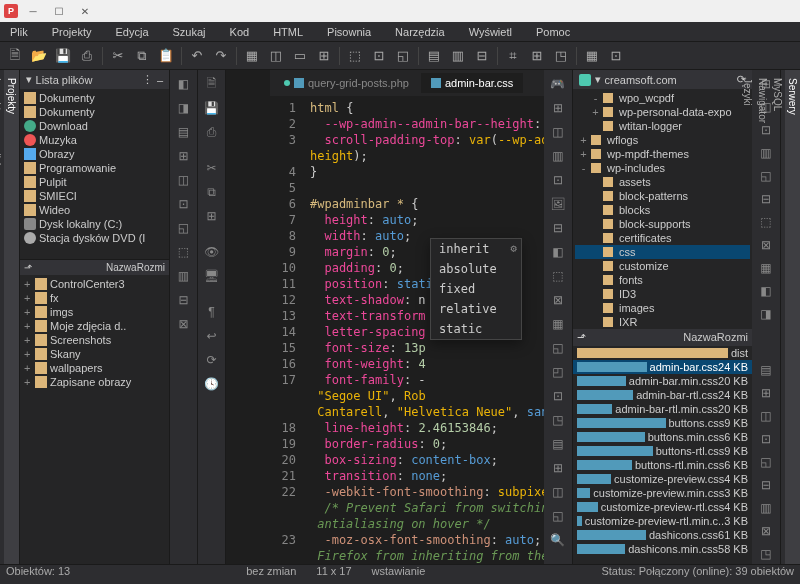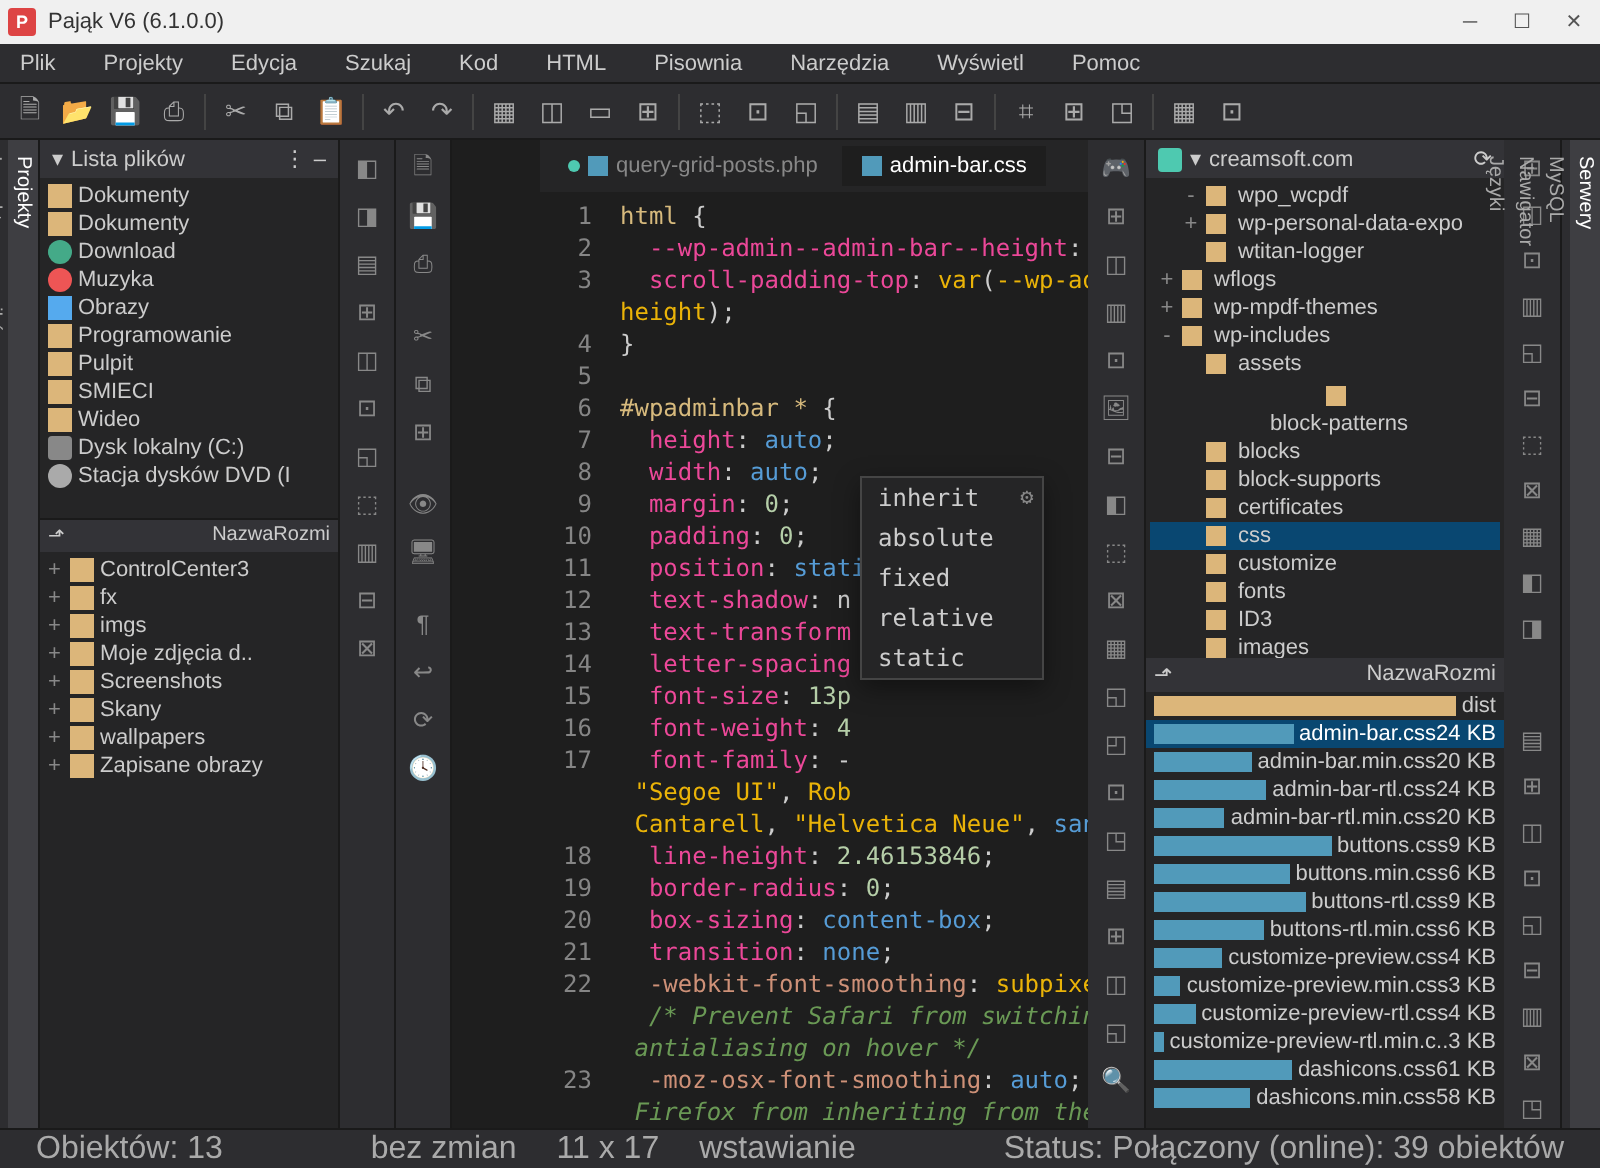--- a/index.html
+++ b/index.html
@@ -63,29 +63,28 @@
 .srv-tree .fold { width:10px;height:10px; background:#dcb67a; display:inline-block; margin-right:3px;}
 .srv-tree .exp { width:9px; display:inline-block; text-align:center; color:#888; cursor:pointer;}
 .file-list { background:#252526; font-size:11px;}
 .file-list-hd { display:flex; background:#333337; padding:2px 4px; }
 .file-list-hd span:first-child { flex:1; }
 .file-row { display:flex; padding:1px 4px; cursor:pointer;align-items:flex-end; }
 .file-row.sel { background:#094771; color:#fff; }
 .file-row span:first-child { flex:1; display:flex; align-items:center; gap:3px;}
 .file-row .fic { width:10px; height:10px; background:#519aba; display:inline-block;}
 .file-row .fic.fold { background:#dcb67a;}
-.statusbar { height:20px; background:#2d2d30; border-top:1px solid #1a1a1a; display:flex; align-items:flex-end; padding:0 18px; font-size:16px; color:#aaa; gap:20px;}
+.statusbar { height:20px; background:#2d2d30; border-top:1px solid #1a1a1a; display:flex; align-items:flex-start; padding:0 6px; font-size:11px; color:#aaa; gap:20px;}
 .statusbar .sp { flex:1; }
 </style>
 </head>
 <body>
 
 <div class="titlebar">
   <div class="logo">P</div>
-  <div class="title">Pająk V6 (6.1.0.0)</div>
   <div class="winbtns">
     <div class="winbtn">─</div>
     <div class="winbtn">☐</div>
     <div class="winbtn">✕</div>
   </div>
 </div>
 
 <div class="menubar" id="menubar">
     <span>Plik</span>
     <span>Projekty</span>
@@ -358,21 +357,21 @@
         <div class="tree-row" style="padding-left: 4px;">
           <span class="exp">-</span>
           <span class="fold"></span>
           <span>wp-includes</span>
         </div>
         <div class="tree-row" style="padding-left: 16px;">
           <span class="exp"></span>
           <span class="fold"></span>
           <span>assets</span>
         </div>
-        <div class="tree-row" style="padding-left: 16px; flex-direction: column;">
+        <div class="tree-row" style="padding-left: 16px;">
           <span class="exp"></span>
           <span class="fold"></span>
           <span>block-patterns</span>
         </div>
         <div class="tree-row" style="padding-left: 16px;">
           <span class="exp"></span>
           <span class="fold"></span>
           <span>blocks</span>
         </div>
         <div class="tree-row" style="padding-left: 16px;">

